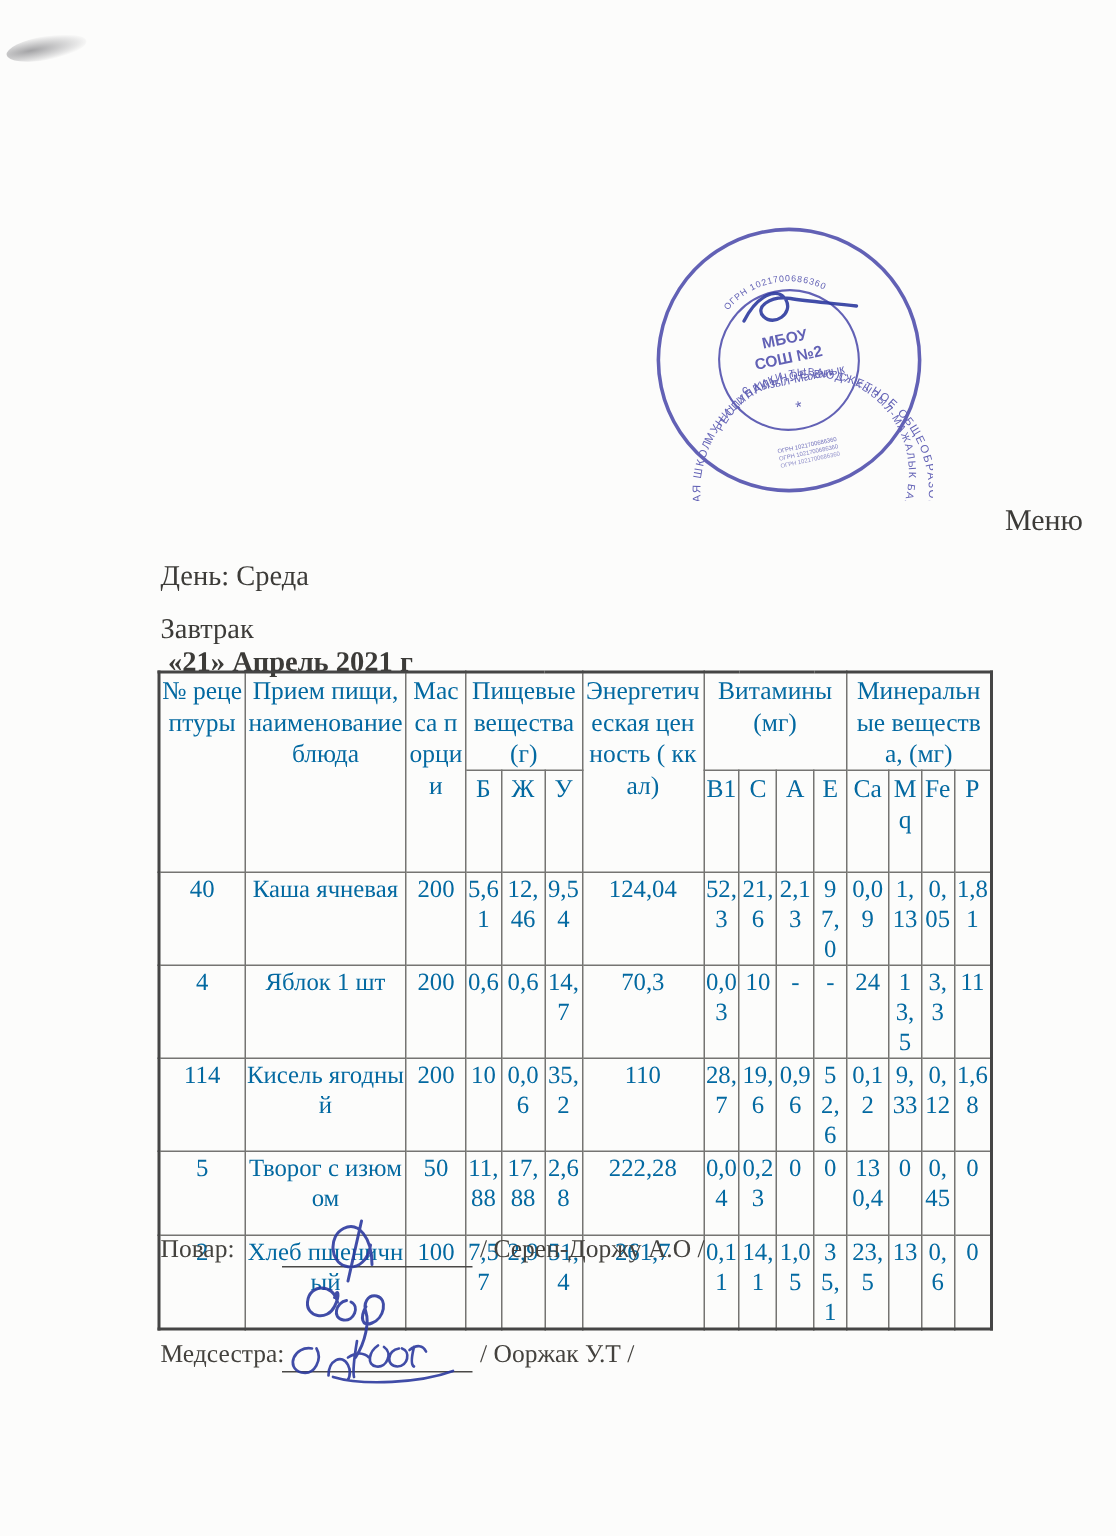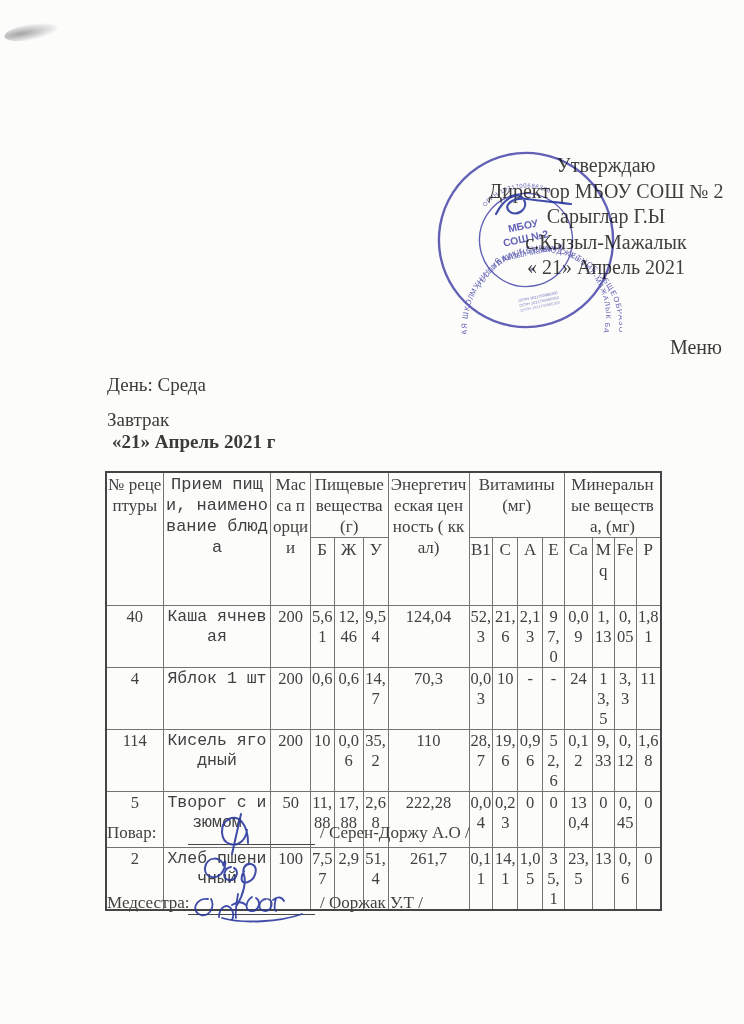--- a/index.html
+++ b/index.html
@@ -28,59 +28,52 @@
   }
   .stamp svg{width:100%;height:100%;}
   .stamp text{font-family:"Liberation Sans", sans-serif;fill:#4d4cae;}
   
   .menu-title{position:absolute;left:0;top:336px;width:722px;text-align:right;font-size:20px;}
   .day-line{position:absolute;left:107px;top:374px;font-size:19px;text-align:right;}
   .meal-line{position:absolute;left:107px;top:409px;font-size:19px;}
   .date-line{position:absolute;left:112px;top:431px;font-size:19px;font-weight:bold;}
   
   table.menu{
-    position:absolute;left:105px;top:471px;
+    position:absolute;left:105px;top:447px;
     width:557px;table-layout:fixed;
     border-collapse:collapse;
     font-size:16.5px;line-height:20px;
-    color:#404040;
+    color:#0369a1;
     border:2px solid #454545;
   }
   table.menu th, table.menu td{
     border:1px solid #757472;
     font-weight:normal;
     vertical-align:top;
     text-align:center;
     padding:1px 1px 0 1px;
     word-break:break-all;
     overflow:hidden;
   }
   table.menu th{font-size:17px;line-height:21px;}
-  td.dish, th.dish{text-align:left;padding-left:4px;word-break:break-all;font-family:Liberation Mono, monospace;}
+  td.dish, th.dish{text-align:left;padding-left:4px;word-break:break-all;}
   
   .sig-row{position:absolute;left:107px;width:520px;height:28px;font-size:17px;}
   .sig-row .role{position:absolute;left:0;bottom:3px;color:#44423e;}
   .sig-row .line{position:absolute;left:81px;bottom:1px;width:127px;border-bottom:1.5px solid #4a4947;height:18px;}
   .sig-row .name{position:absolute;left:213px;bottom:3px;color:#44423e;}
   .ink-overlay{position:absolute;left:0;top:0;width:744px;height:1024px;pointer-events:none;}
 </style>
 </head>
 <body>
 
 <div class="page">
 
   <div class="smudge"></div>
 
-  <div class="approval">
-    <div>Утверждаю</div>
-    <div>Директор МБОУ СОШ № 2</div>
-    <div>Сарыглар Г.Ы</div>
-    <div>с.Кызыл-Мажалык</div>
-    <div>« 21»  Апрель 2021</div>
-  </div>
 
   <div class="stamp">
     <svg viewBox="0 0 190 190">
       <defs>
         <path id="arcOuter" d="M 31.9,139.2 A 77,77 0 1 1 31.6,139.6"></path>
         <path id="arcMid" d="M 40.9,132.9 A 66,66 0 1 1 40.6,133.3"></path>
         <path id="arcOgrn" d="M 49.1,68.5 A 53,53 0 0 1 140.9,68.5"></path>
       </defs>
       <g transform="rotate(-12 95 95)" stroke="#4d4cae" fill="none">
         <circle cx="95" cy="95" r="88" stroke-width="2.4"></circle>

